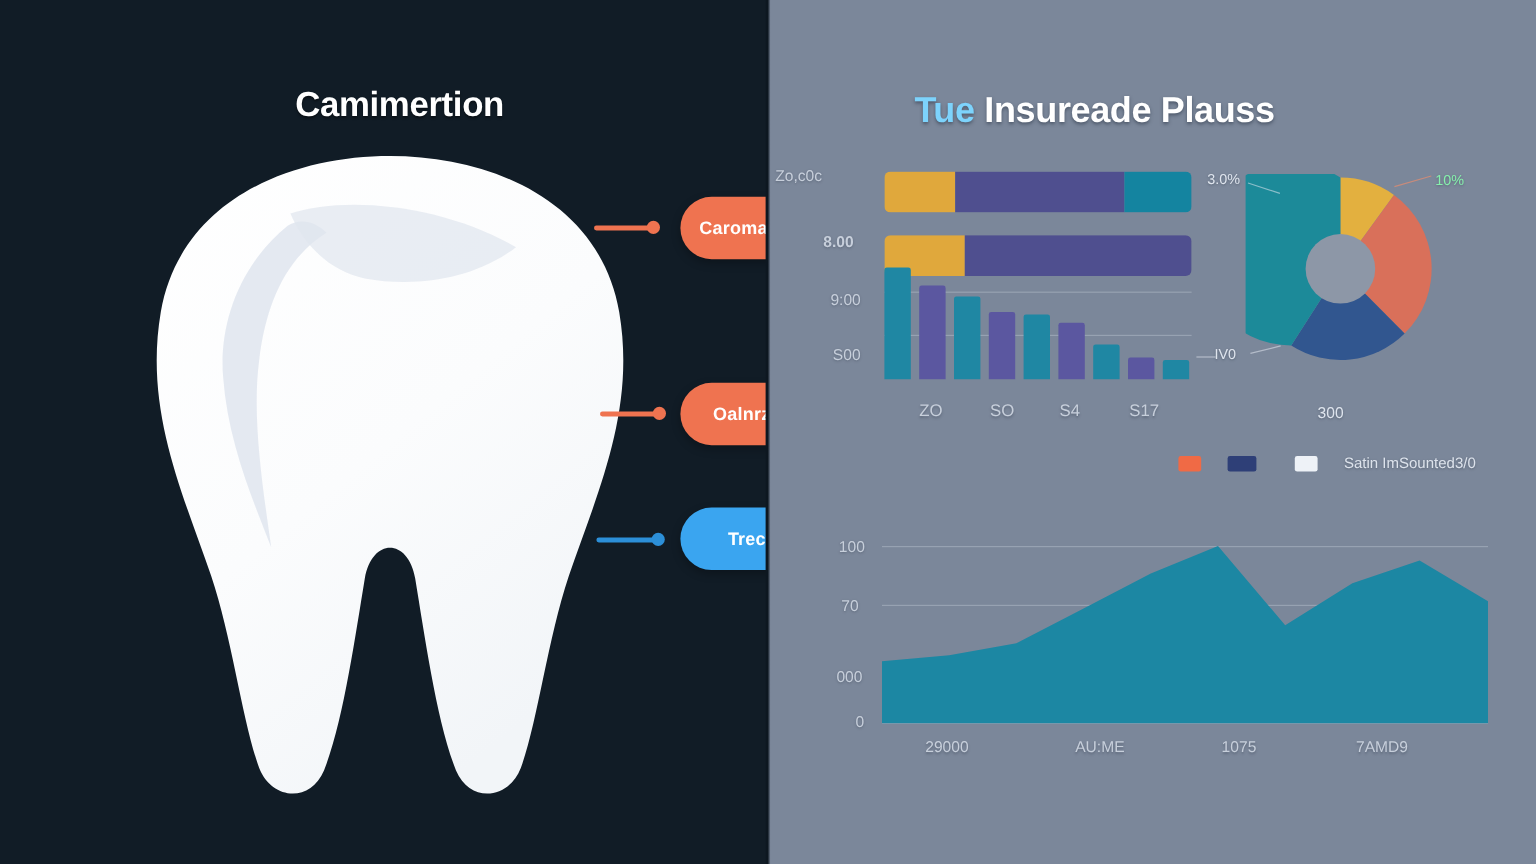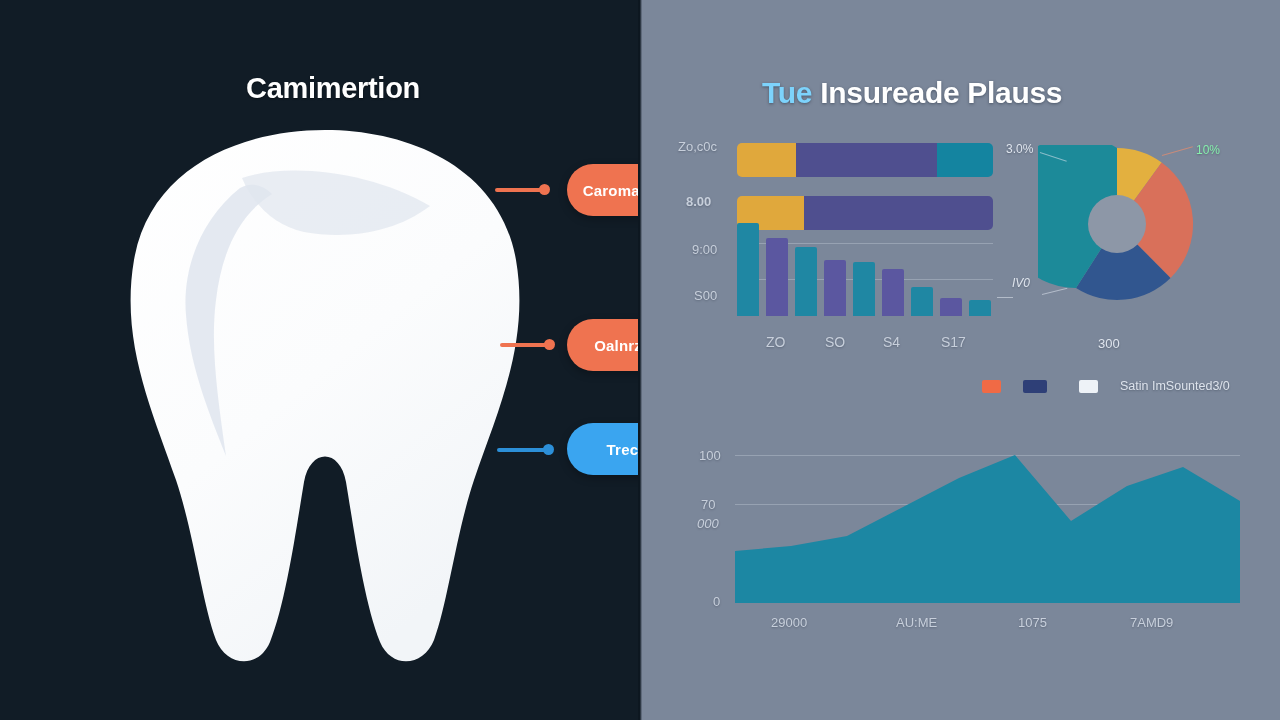--- a/index.html
+++ b/index.html
@@ -148,21 +148,21 @@
   </div>
 
   <div class="panel-right"></div>
   <div class="divider"></div>
 
   <div class="title-right">
     <span class="dim">Tue</span>
     <span>Insureade Plauss</span>
   </div>
 
-  <div class="axis-label faint" style="left:678px;top:139px;">Zo,c0c</div>
+  <div class="axis-label faint" style="left:646px;top:139px;">Zo,c0c</div>
   <div class="axis-label faint" style="left:686px;top:194px;font-weight:bold;">8.00</div>
 
   <div class="hbar" style="left:737px;top:143px;width:256px;">
     <span style="width:23%;background:#e0a83c;"></span>
     <span style="width:55%;background:#4f4f8f;"></span>
     <span style="width:22%;background:#1484a0;"></span>
   </div>
 
   <div class="hbar" style="left:737px;top:196px;width:256px;">
     <span style="width:26%;background:#e0a83c;"></span>
@@ -204,41 +204,41 @@
       </g>
     </svg>
   </div>
 
   <div class="donut-label" style="left:1006px;top:142px;">3.0%</div>
   <div class="leader-thin" style="left:1040px;top:152px;width:28px;transform:rotate(18deg);transform-origin:left center;"></div>
 
   <div class="donut-label warm" style="left:1196px;top:143px;">10%</div>
   <div class="leader-thin warm" style="left:1162px;top:155px;width:32px;transform:rotate(-16deg);transform-origin:left center;"></div>
 
-  <div class="donut-label" style="left:1012px;top:276px;font-style:italic;">IV0</div>
+  <div class="donut-label" style="left:1012px;top:288px;">IV0</div>
   <div class="leader-thin" style="left:997px;top:297px;width:16px;"></div>
   <div class="leader-thin" style="left:1042px;top:294px;width:26px;transform:rotate(-14deg);transform-origin:left center;"></div>
 
   <div class="donut-label" style="left:1098px;top:336px;font-size:13px;">300</div>
 
   <div class="legend" style="left:982px;top:379px;">
     <span class="legend-swatch" style="background:#f06a45;"></span>
     <span class="legend-swatch" style="background:#2e3f77;width:24px;"></span>
     <span class="legend-swatch" style="background:#eef2f7;margin-left:10px;"></span>
     <span class="legend-text">Satin ImSounted3/0</span>
   </div>
 
   <div class="gridline" style="left:735px;top:455px;width:505px;"></div>
   <div class="gridline" style="left:735px;top:504px;width:505px;"></div>
   <div class="gridline" style="left:735px;top:553px;width:505px;"></div>
   <div class="gridline" style="left:735px;top:602px;width:505px;background:rgba(228,234,242,.4);"></div>
 
   <div class="axis-label faint" style="left:699px;top:448px;text-align:right;">100</div>
   <div class="axis-label faint" style="left:701px;top:497px;">70</div>
-  <div class="axis-label faint" style="left:697px;top:516px;font-style:italic;">000</div>
+  <div class="axis-label faint" style="left:697px;top:556px;">000</div>
   <div class="axis-label faint" style="left:713px;top:594px;">0</div>
 
   <div class="area-wrap" style="left:735px;top:430px;width:505px;height:173px;">
     <svg width="505" height="173" viewBox="0 0 505 173" preserveAspectRatio="none">
       <polygon fill="#1c87a3" points="0,121 56,116 112,106 168,77 224,48 280,25 336,91 392,56 448,37 505,71 505,173 0,173"></polygon>
     </svg>
   </div>
 
   <div class="axis-label faint" style="left:771px;top:615px;">29000</div>
   <div class="axis-label faint" style="left:896px;top:615px;">AU:ME</div>

